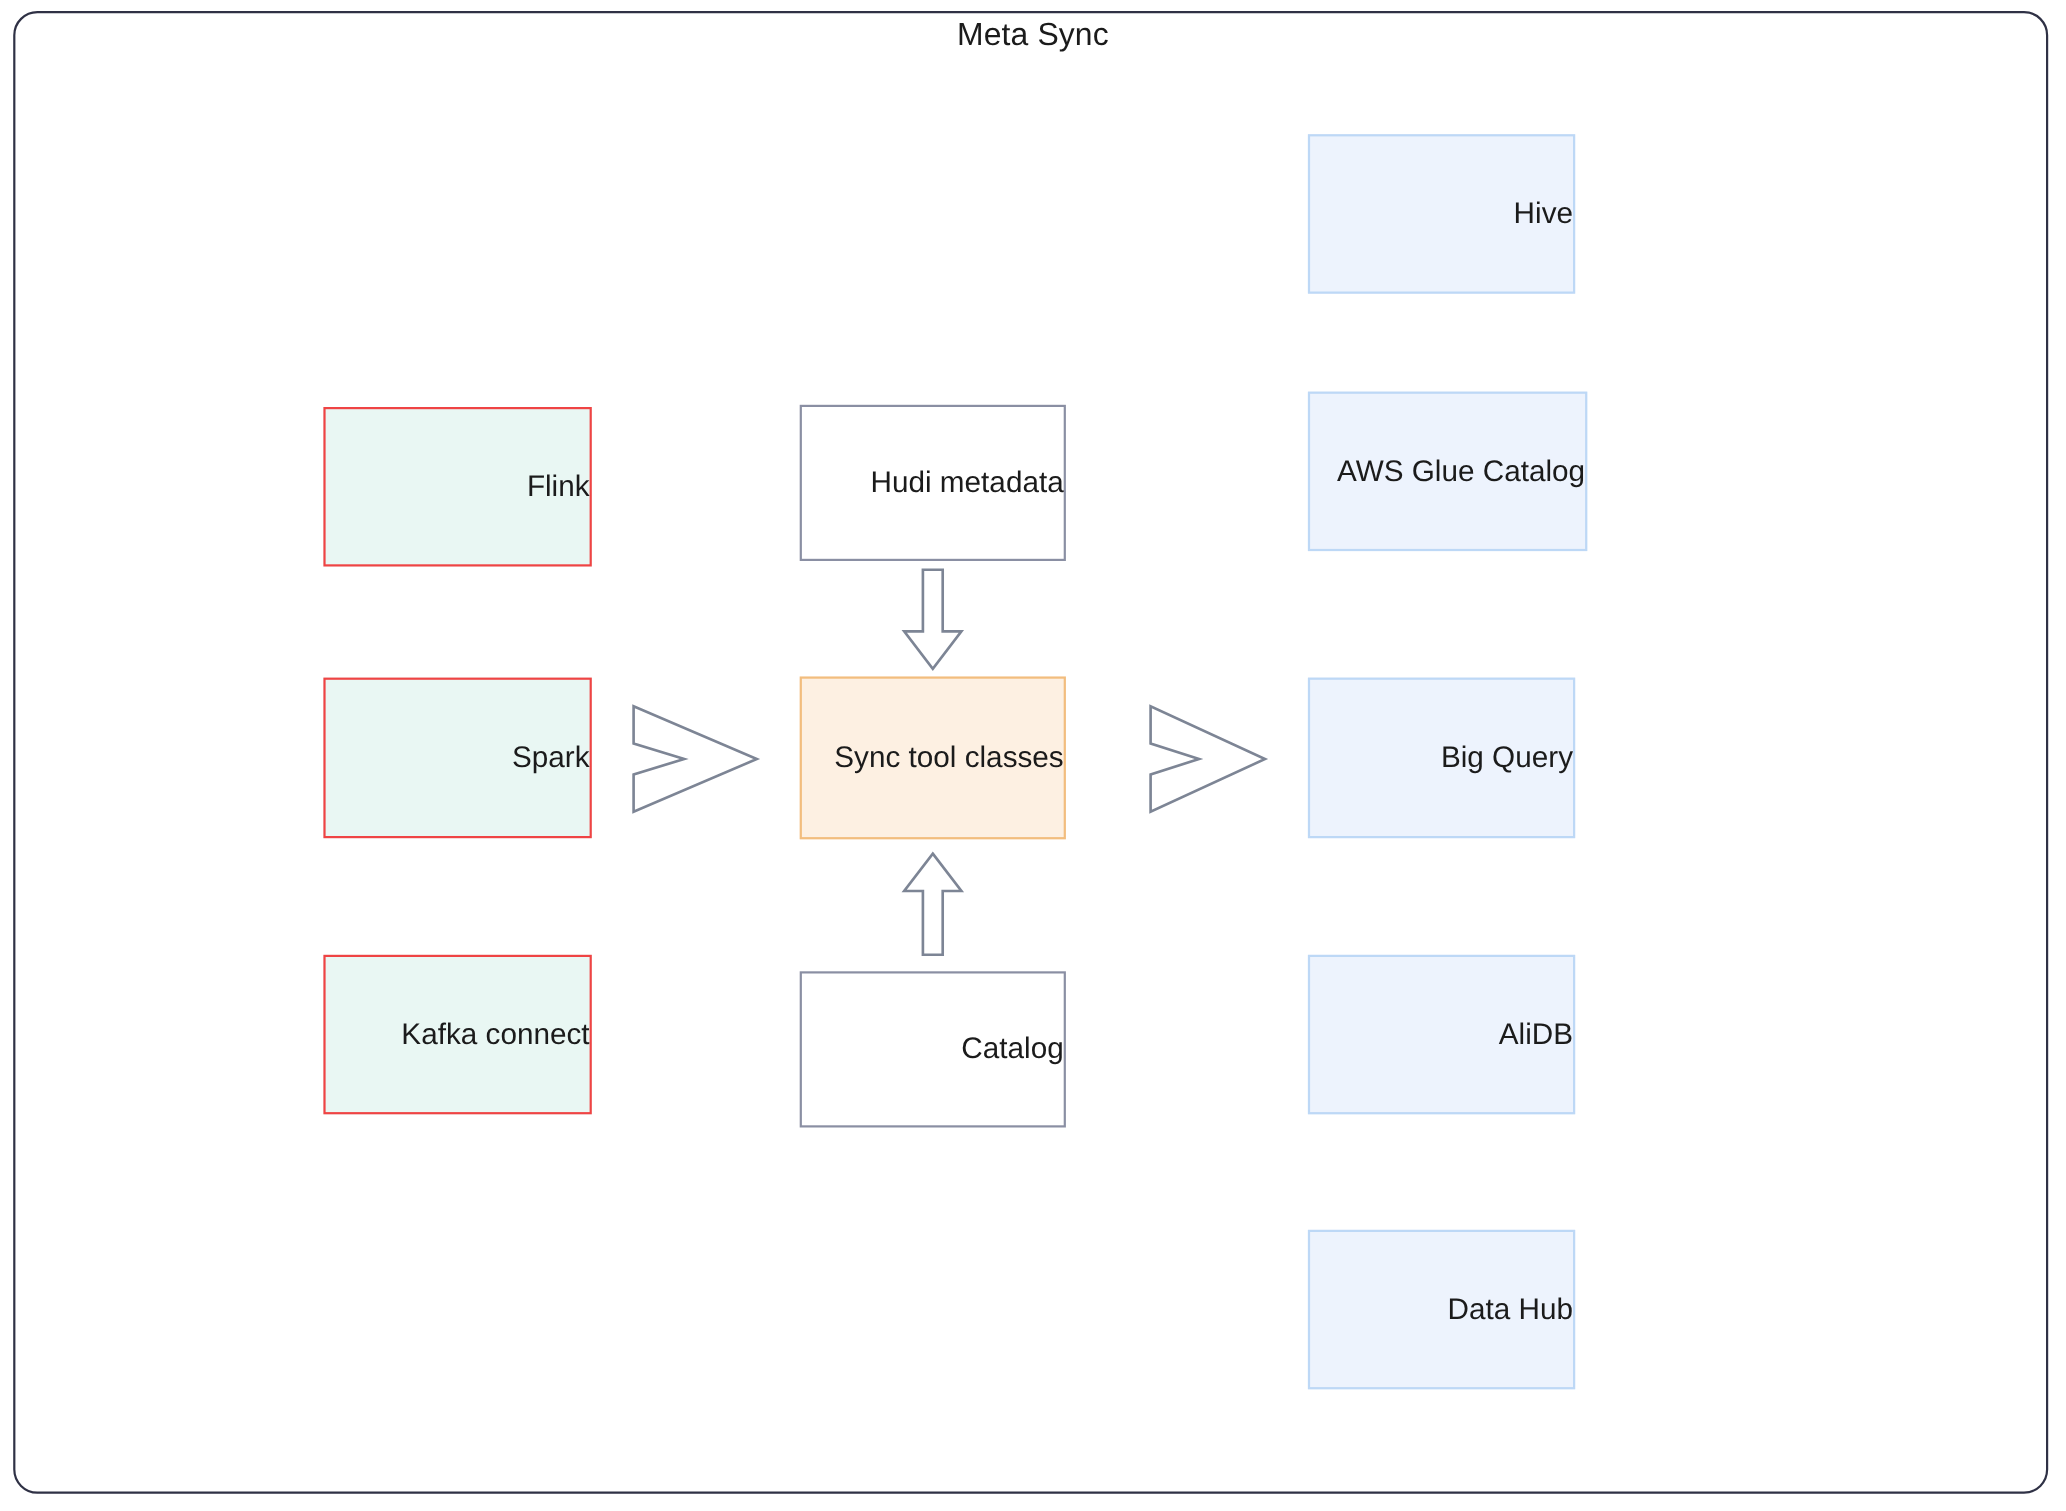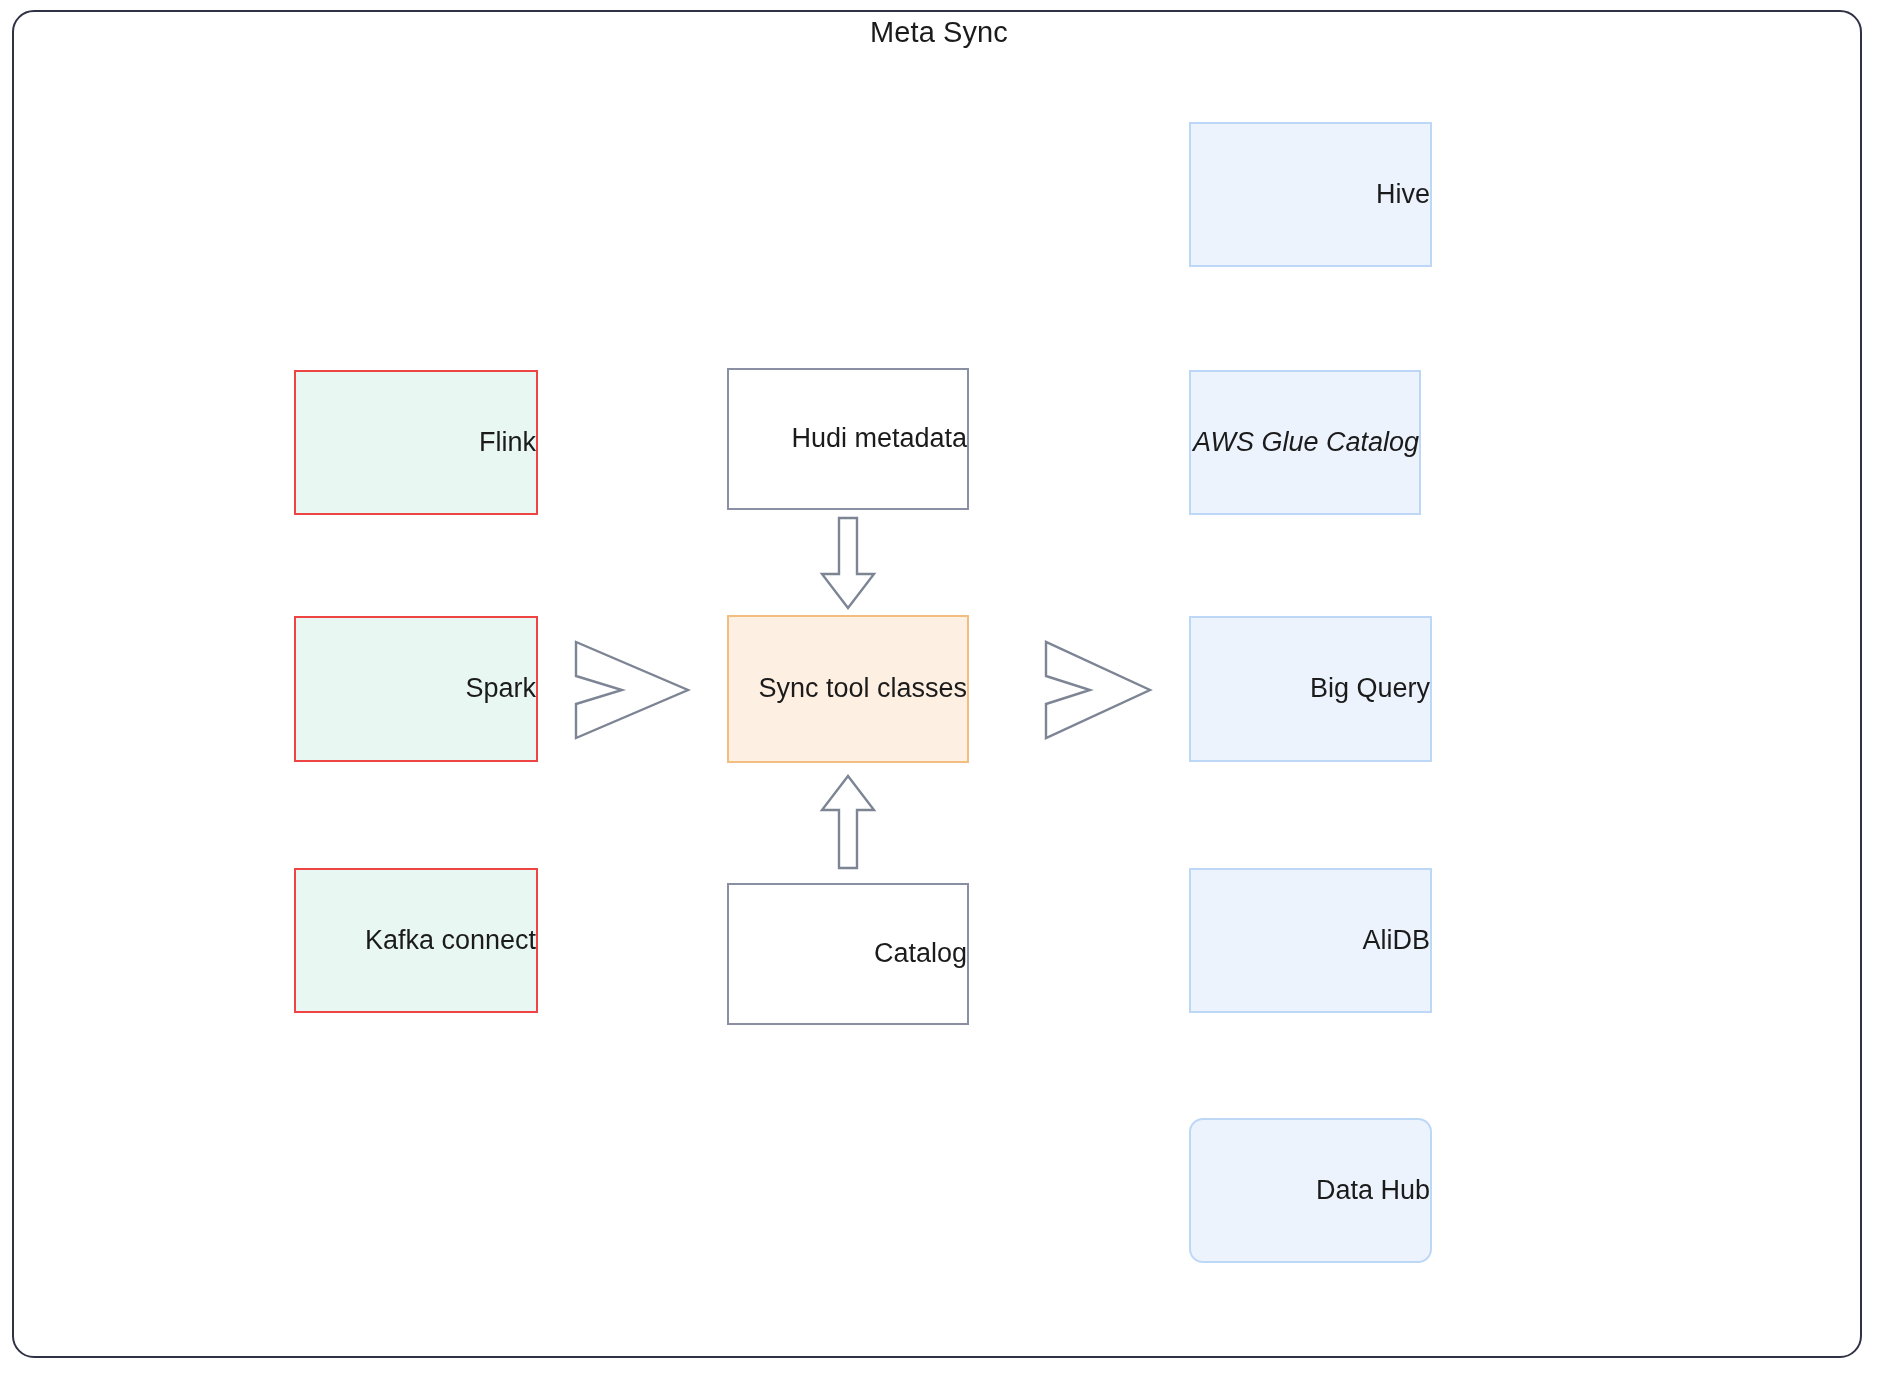--- a/index.html
+++ b/index.html
@@ -119,33 +119,33 @@
   </div>
 
   <div class="node node-plain" style="left:727px; top:883px; width:242px; height:142px;">
     <span>Catalog</span>
   </div>
 
   <div class="node node-target" style="left:1189px; top:122px; width:243px; height:145px;">
     <span>Hive</span>
   </div>
 
-  <div class="node node-target" style="left:1189px; top:370px; width:232px; height:145px;font-style:italic;">
+  <div class="node node-target" style="left:1189px; top:356px; width:254px; height:145px;">
     <span>AWS Glue Catalog</span>
   </div>
 
   <div class="node node-target" style="left:1189px; top:616px; width:243px; height:146px;">
     <span>Big Query</span>
   </div>
 
   <div class="node node-target" style="left:1189px; top:868px; width:243px; height:145px;">
     <span>AliDB</span>
   </div>
 
-  <div class="node node-target" style="left:1189px; top:1118px; width:243px; height:145px;border-radius:14px;">
+  <div class="node node-target" style="left:1189px; top:1118px; width:243px; height:145px;">
     <span>Data Hub</span>
   </div>
 
   <svg class="arrow-svg" style="left:570px; top:630px;" width="124" height="120" viewBox="0 0 124 120">
     <path class="arrow-shape" d="M 6 12 L 6 46 L 52 60 L 6 74 L 6 108 L 118 60 Z"></path>
   </svg>
 
   <svg class="arrow-svg" style="left:1040px; top:630px;" width="116" height="120" viewBox="0 0 116 120">
     <path class="arrow-shape" d="M 6 12 L 6 46 L 50 60 L 6 74 L 6 108 L 110 60 Z"></path>
   </svg>

